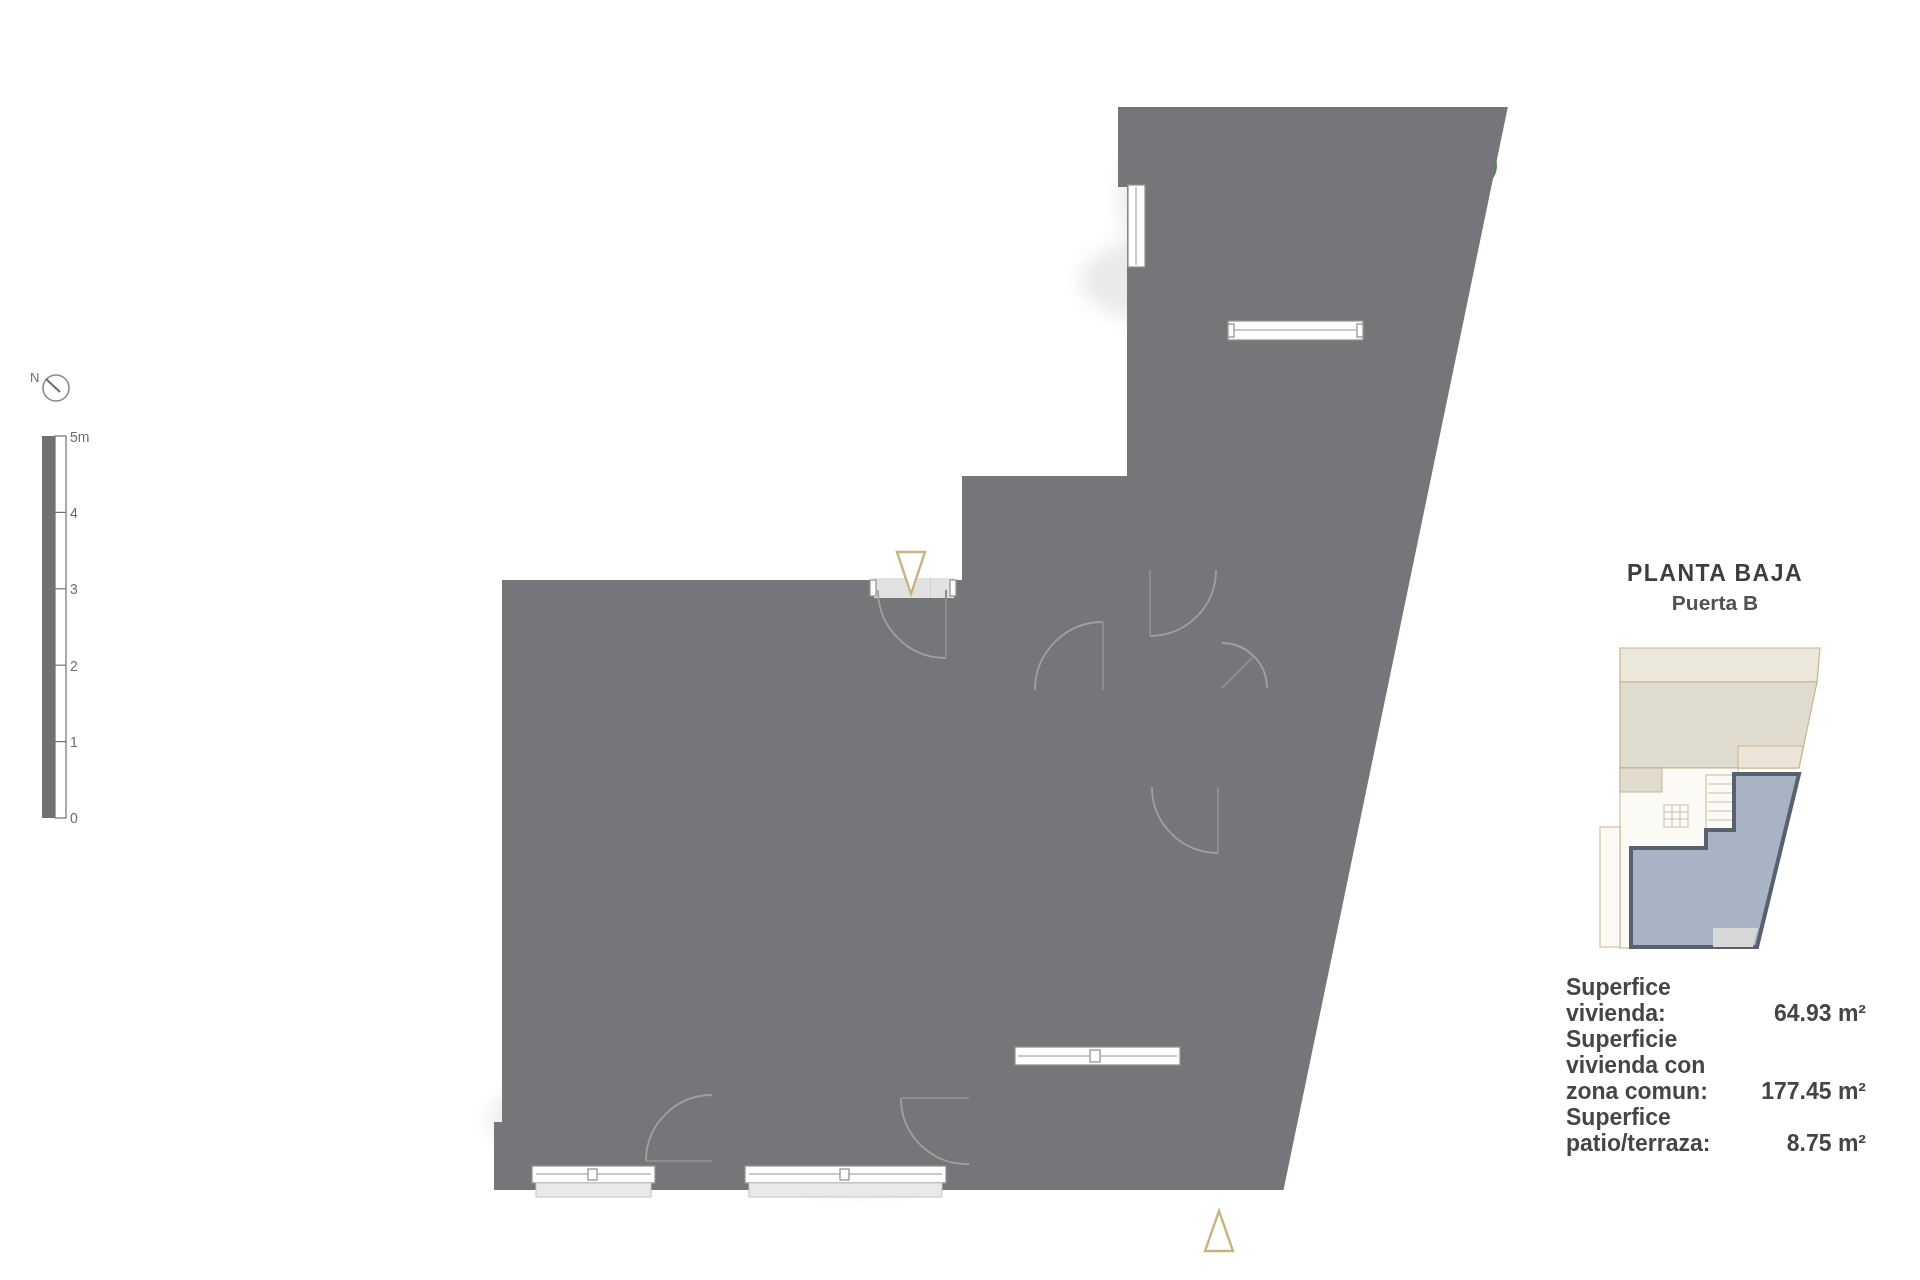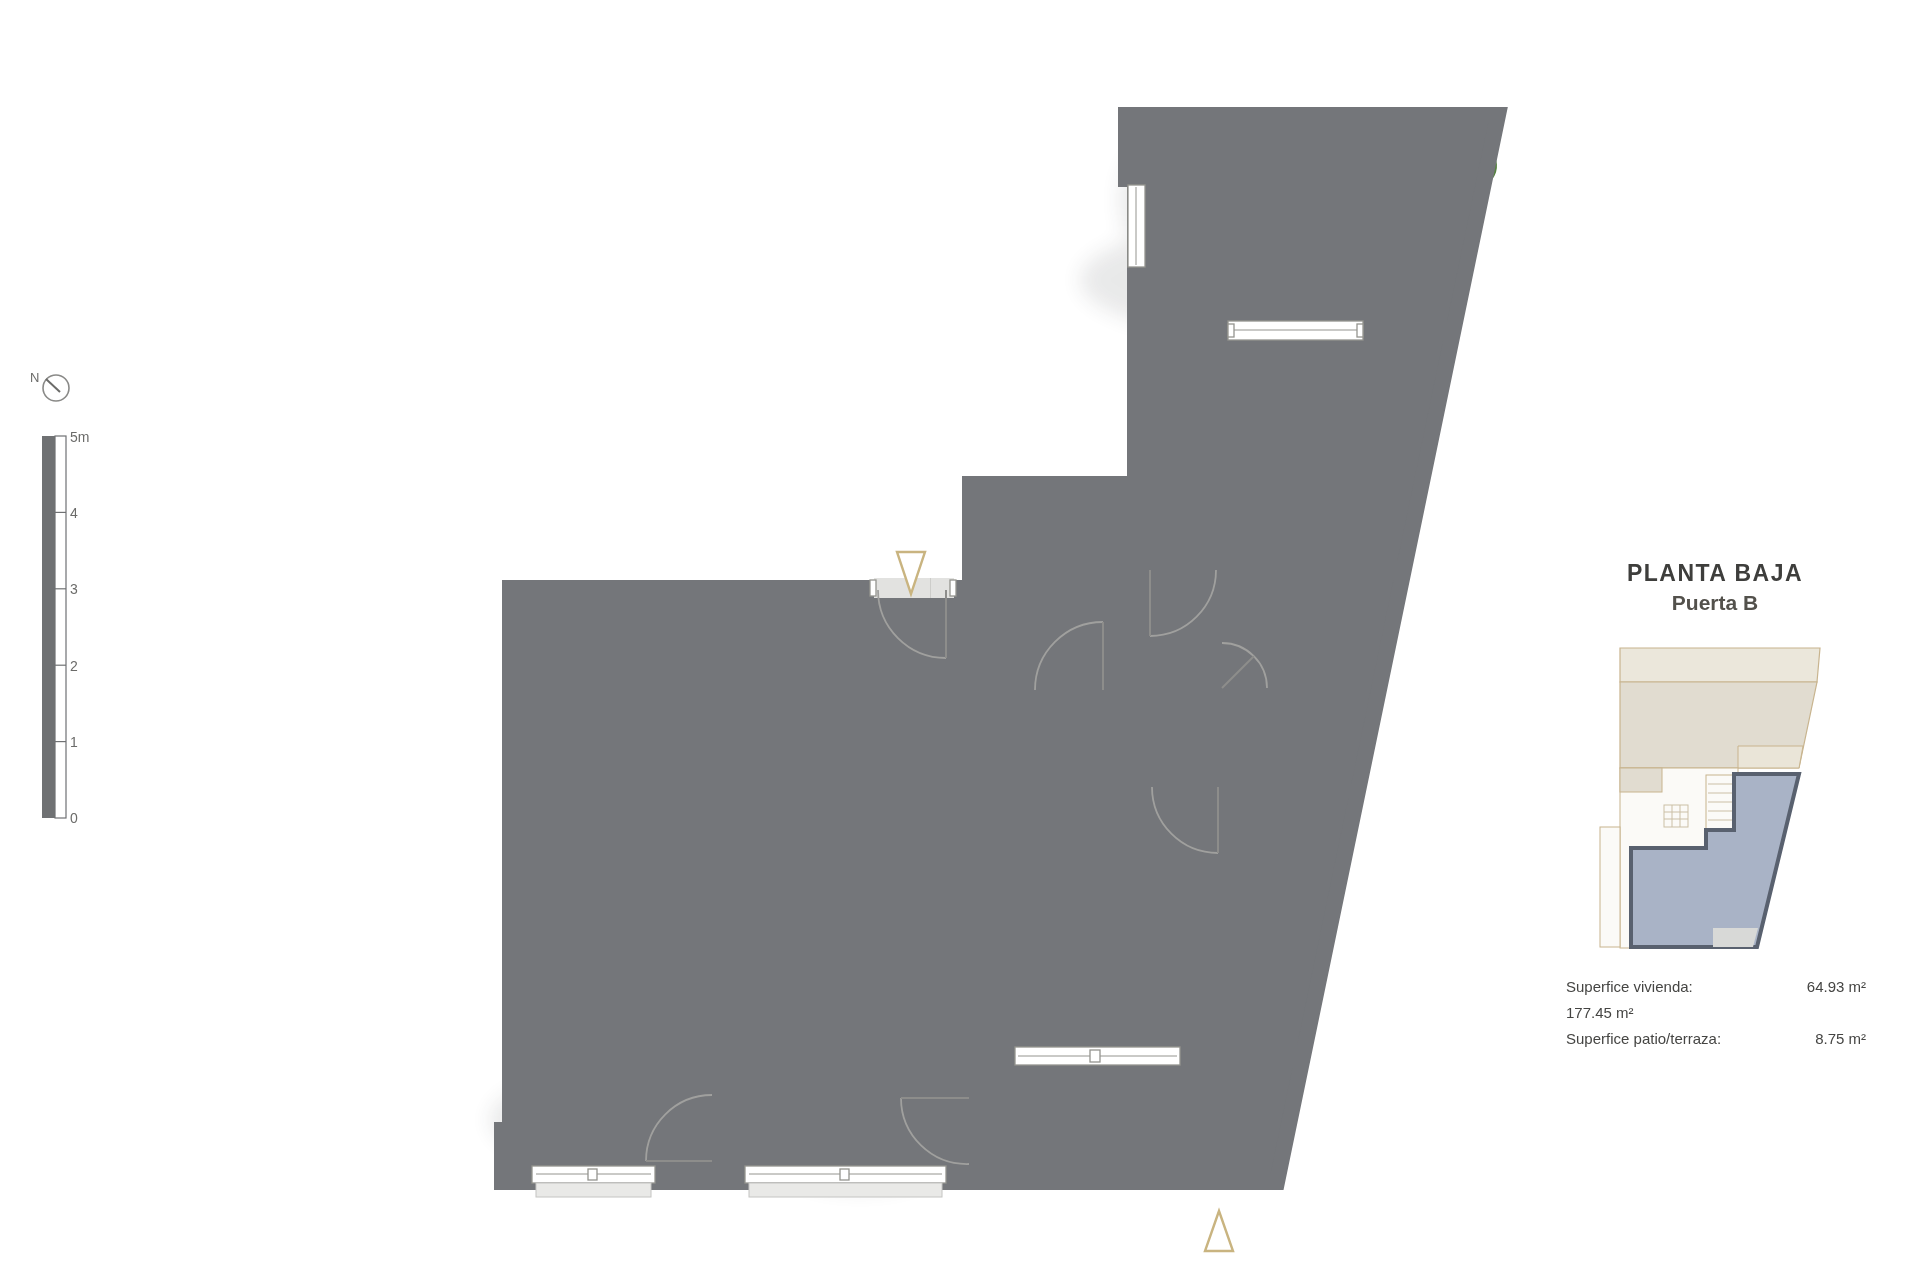--- a/index.html
+++ b/index.html
@@ -3,21 +3,21 @@
 <meta charset="utf-8">
 <style>
   html,body{margin:0;padding:0;background:#ffffff;}
   #canvas{position:relative;width:1920px;height:1280px;background:#ffffff;overflow:hidden;
           font-family:"Liberation Sans", sans-serif;}
   .plan-svg{position:absolute;left:0;top:0;width:1920px;height:1280px;}
   
   #info-panel{position:absolute;left:1560px;top:560px;width:310px;}
   .plan-title{font-size:23px;font-weight:700;letter-spacing:1.5px;color:#3e3e3c;text-align:center;width:100%;}
   .plan-subtitle{font-size:21px;color:#53514c;text-align:center;margin-top:4px;font-weight:bold;}
-  #surface-table{position:absolute;left:1566px;top:974px;width:300px;font-size:15px;color:#454543;}
+  #surface-table{position:absolute;left:1566px;top:974px;width:300px;font-size:23px;color:#454543;font-weight:bold;}
   .srow{display:flex;justify-content:space-between;align-items:flex-end;line-height:26px;}
   .slabel span{display:block;}
   .sval{white-space:nowrap;}
   
   .wall{fill:#74767a;}
   .win{fill:#ffffff;stroke:#94948f;stroke-width:1.3;}
   .winline{stroke:#94948f;stroke-width:1;fill:none;}
   .fixt{fill:#fdfdfc;stroke:#8d8d8b;stroke-width:1.6;}
   .furn{fill:#fdfdfc;stroke:#8d8d8b;stroke-width:1.6;}
   .cream{fill:#efe9e0;stroke:#b7b0a4;stroke-width:1.5;}
@@ -378,20 +378,24 @@
 
 <div id="surface-table">
   <div class="srow">
     <div class="slabel">
       <span>Superfice vivienda:</span>
       <span></span>
     </div>
     <div class="sval">64.93 m²</div>
   </div>
   <div class="srow">
+    <div class="slabel">
+      <span>Superficie vivienda con</span>
+      <span>zona comun:</span>
+    </div>
     <div class="sval">177.45 m²</div>
   </div>
   <div class="srow">
     <div class="slabel">
       <span>Superfice patio/terraza:</span>
       <span></span>
     </div>
     <div class="sval">8.75 m²</div>
   </div>
 </div>

